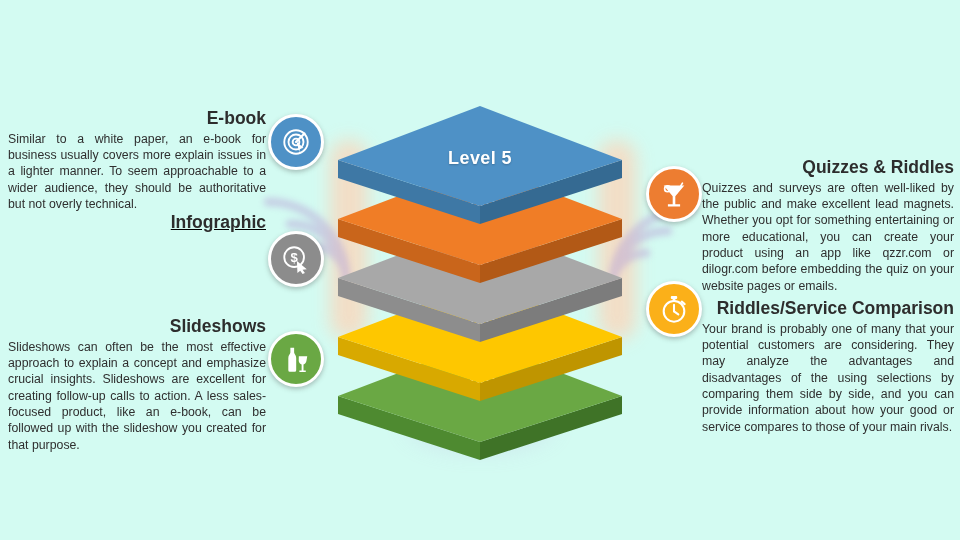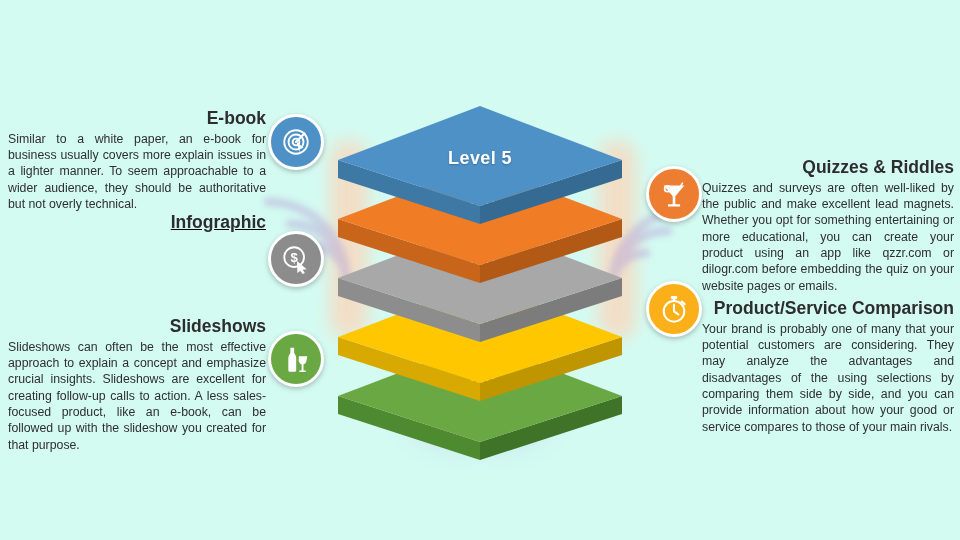--- a/index.html
+++ b/index.html
@@ -258,17 +258,17 @@
     <h3 class="block-title">Slideshows</h3>
     <p class="block-body">Slideshows can often be the most effective approach to explain a concept and emphasize crucial insights. Slideshows are excellent for creating follow-up calls to action. A less sales-focused product, like an e-book, can be followed up with the slideshow you created for that purpose.</p>
   </div>
 
   <div class="text-block text-right" id="blk-quizzes">
     <h3 class="block-title">Quizzes &amp; Riddles</h3>
     <p class="block-body">Quizzes and surveys are often well-liked by the public and make excellent lead magnets. Whether you opt for something entertaining or more educational, you can create your product using an app like qzzr.com or dilogr.com before embedding the quiz on your website pages or emails.</p>
   </div>
 
   <div class="text-block text-right" id="blk-comparison">
-    <h3 class="block-title">Product/Service Comparison</h3>
+    <h3 class="block-title">Riddles/Service Comparison</h3>
     <p class="block-body">Your brand is probably one of many that your potential customers are considering. They may analyze the advantages and disadvantages of the using selections by comparing them side by side, and you can provide information about how your good or service compares to those of your main rivals.</p>
   </div>
 
 </div>
 
 </body></html>

